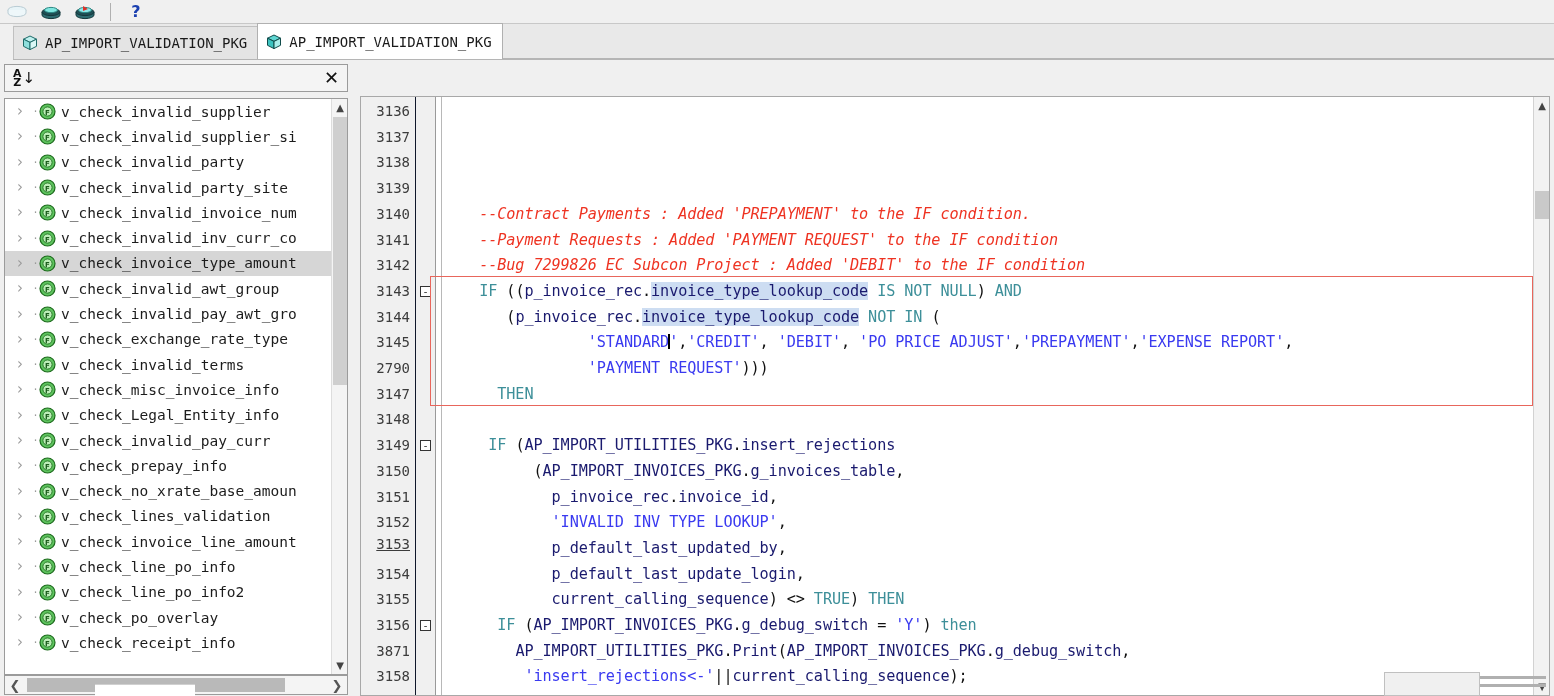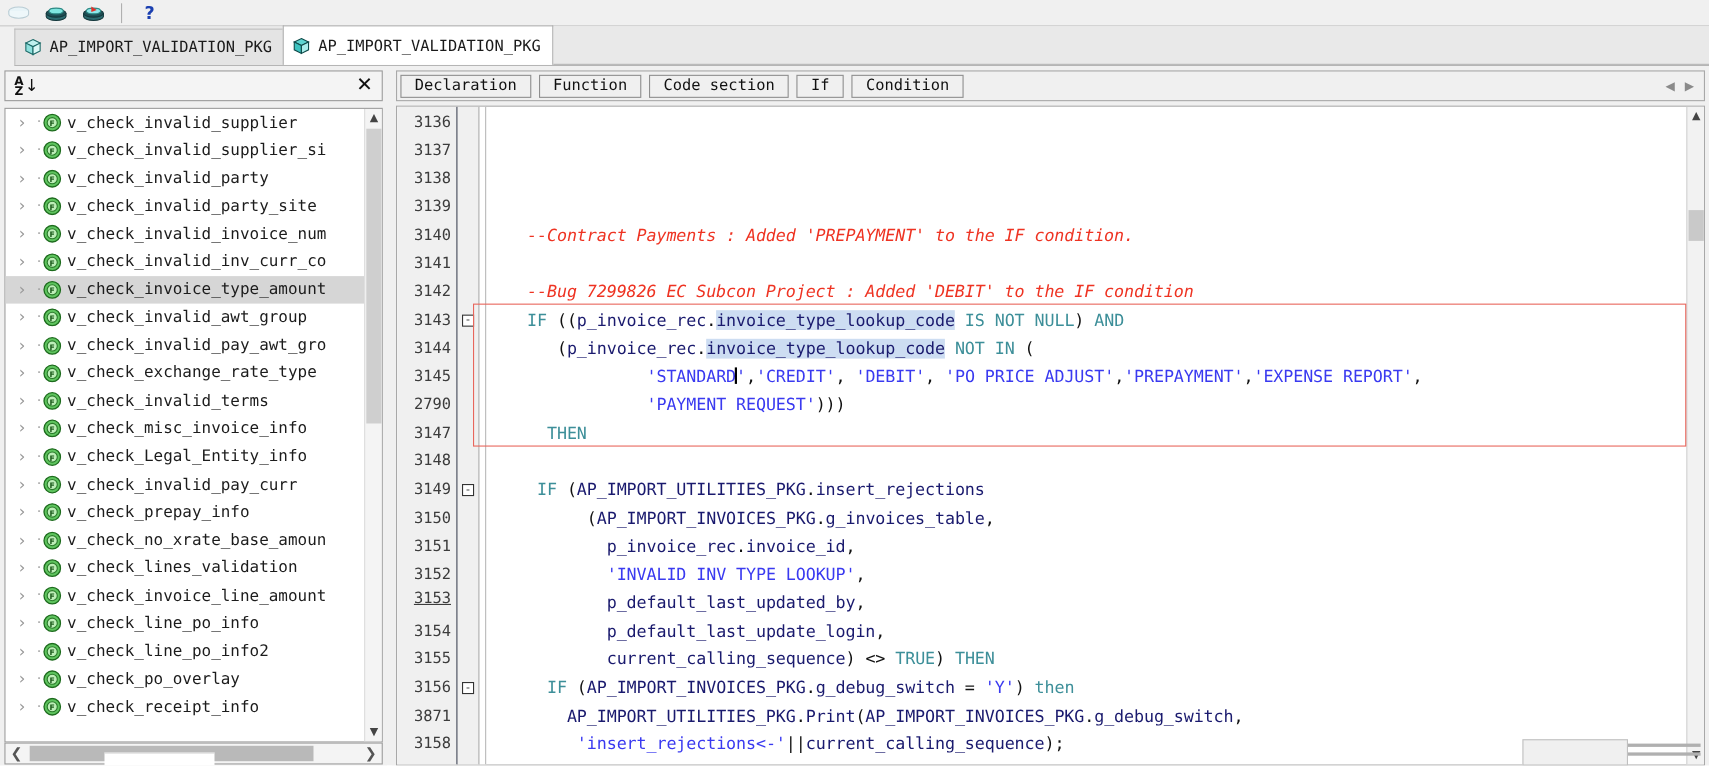--- a/index.html
+++ b/index.html
@@ -448,32 +448,20 @@
     </div>
 
     <div class="hsb">
       <div class="hsb-l">❮</div>
       <div class="hsb-thumb"></div>
       <div class="hsb-r">❯</div>
     </div>
   </div>
 
   <div class="rightpanel">
-    <div class="navbar">
-      <div class="navbtn">Declaration</div>
-      <div class="navbtn">Function</div>
-      <div class="navbtn">Code section</div>
-      <div class="navbtn">If</div>
-      <div class="navbtn">Condition</div>
-      <div class="navspacer"></div>
-      <div class="navarrows">
-        <span>◀</span>
-        <span>▶</span>
-      </div>
-    </div>
 
     <div class="editor">
       <div class="gutter" id="gutter">
           <div class="lnum" style="top: 2px;">3136</div>
           <div class="lnum" style="top: 27.7px;">3137</div>
           <div class="lnum" style="top: 53.4px;">3138</div>
           <div class="lnum" style="top: 79.1px;">3139</div>
           <div class="lnum" style="top: 104.8px;">3140</div>
           <div class="lnum" style="top: 130.5px;">3141</div>
           <div class="lnum" style="top: 156.2px;">3142</div>
@@ -497,20 +485,21 @@
       <div class="fold" id="fold">
           <div class="foldbox" style="top: 188.9px;">-</div>
           <div class="foldbox" style="top: 343.1px;">-</div>
           <div class="foldbox" style="top: 523px;">-</div>
         </div>
       <div class="fold2"></div>
       <div class="codearea" id="codearea">
           <div class="cline" style="top: 2px;"></div>
           <div class="cline" style="top: 79.1px;"></div>
           <div class="cline" style="top: 104.8px;">    <span class="cmt">--Contract Payments : Added 'PREPAYMENT' to the IF condition.</span></div>
+          <div class="cline" style="top: 130.5px;">    <span class="cmt">--Payment Requests : Added 'PAYMENT REQUEST' to the IF condition</span></div>
           <div class="cline" style="top: 156.2px;">    <span class="cmt">--Bug 7299826 EC Subcon Project : Added 'DEBIT' to the IF condition</span></div>
           <div class="cline" style="top: 181.9px;"><span class="pln"> </span><span class="pln"> </span><span class="pln"> </span><span class="pln"> </span><span class="kw">IF</span><span class="pln"> </span><span class="pln">(</span><span class="pln">(</span><span class="idn">p_invoice_rec</span><span class="pln">.</span><span class="hl"><span class="idn">invoice_type_lookup_code</span></span><span class="pln"> </span><span class="kw">IS</span><span class="pln"> </span><span class="kw">NOT</span><span class="pln"> </span><span class="kw">NULL</span><span class="pln">)</span><span class="pln"> </span><span class="kw">AND</span></div>
           <div class="cline" style="top: 207.6px;"><span class="pln"> </span><span class="pln"> </span><span class="pln"> </span><span class="pln"> </span><span class="pln"> </span><span class="pln"> </span><span class="pln"> </span><span class="pln">(</span><span class="idn">p_invoice_rec</span><span class="pln">.</span><span class="hl"><span class="idn">invoice_type_lookup_code</span></span><span class="pln"> </span><span class="kw">NOT</span><span class="pln"> </span><span class="kw">IN</span><span class="pln"> </span><span class="pln">(</span></div>
           <div class="cline" style="top: 233.3px;"><span class="pln"> </span><span class="pln"> </span><span class="pln"> </span><span class="pln"> </span><span class="pln"> </span><span class="pln"> </span><span class="pln"> </span><span class="pln"> </span><span class="pln"> </span><span class="pln"> </span><span class="pln"> </span><span class="pln"> </span><span class="pln"> </span><span class="pln"> </span><span class="pln"> </span><span class="pln"> </span><span class="str">'STANDARD</span><span class="caret"></span><span class="str">'</span><span class="pln">,</span><span class="str">'CREDIT'</span><span class="pln">,</span><span class="pln"> </span><span class="str">'DEBIT'</span><span class="pln">,</span><span class="pln"> </span><span class="str">'PO PRICE ADJUST'</span><span class="pln">,</span><span class="str">'PREPAYMENT'</span><span class="pln">,</span><span class="str">'EXPENSE REPORT'</span><span class="pln">,</span></div>
           <div class="cline" style="top: 259px;"><span class="pln"> </span><span class="pln"> </span><span class="pln"> </span><span class="pln"> </span><span class="pln"> </span><span class="pln"> </span><span class="pln"> </span><span class="pln"> </span><span class="pln"> </span><span class="pln"> </span><span class="pln"> </span><span class="pln"> </span><span class="pln"> </span><span class="pln"> </span><span class="pln"> </span><span class="pln"> </span><span class="str">'PAYMENT REQUEST'</span><span class="pln">)</span><span class="pln">)</span><span class="pln">)</span></div>
           <div class="cline" style="top: 284.7px;"><span class="pln"> </span><span class="pln"> </span><span class="pln"> </span><span class="pln"> </span><span class="pln"> </span><span class="pln"> </span><span class="kw">THEN</span></div>
           <div class="cline" style="top: 310.4px;"></div>
           <div class="cline" style="top: 336.1px;"><span class="pln"> </span><span class="pln"> </span><span class="pln"> </span><span class="pln"> </span><span class="pln"> </span><span class="kw">IF</span><span class="pln"> </span><span class="pln">(</span><span class="idn">AP_IMPORT_UTILITIES_PKG</span><span class="pln">.</span><span class="idn">insert_rejections</span></div>
           <div class="cline" style="top: 361.8px;"><span class="pln"> </span><span class="pln"> </span><span class="pln"> </span><span class="pln"> </span><span class="pln"> </span><span class="pln"> </span><span class="pln"> </span><span class="pln"> </span><span class="pln"> </span><span class="pln"> </span><span class="pln">(</span><span class="idn">AP_IMPORT_INVOICES_PKG</span><span class="pln">.</span><span class="idn">g_invoices_table</span><span class="pln">,</span></div>
           <div class="cline" style="top: 387.5px;"><span class="pln"> </span><span class="pln"> </span><span class="pln"> </span><span class="pln"> </span><span class="pln"> </span><span class="pln"> </span><span class="pln"> </span><span class="pln"> </span><span class="pln"> </span><span class="pln"> </span><span class="pln"> </span><span class="pln"> </span><span class="idn">p_invoice_rec</span><span class="pln">.</span><span class="idn">invoice_id</span><span class="pln">,</span></div>

